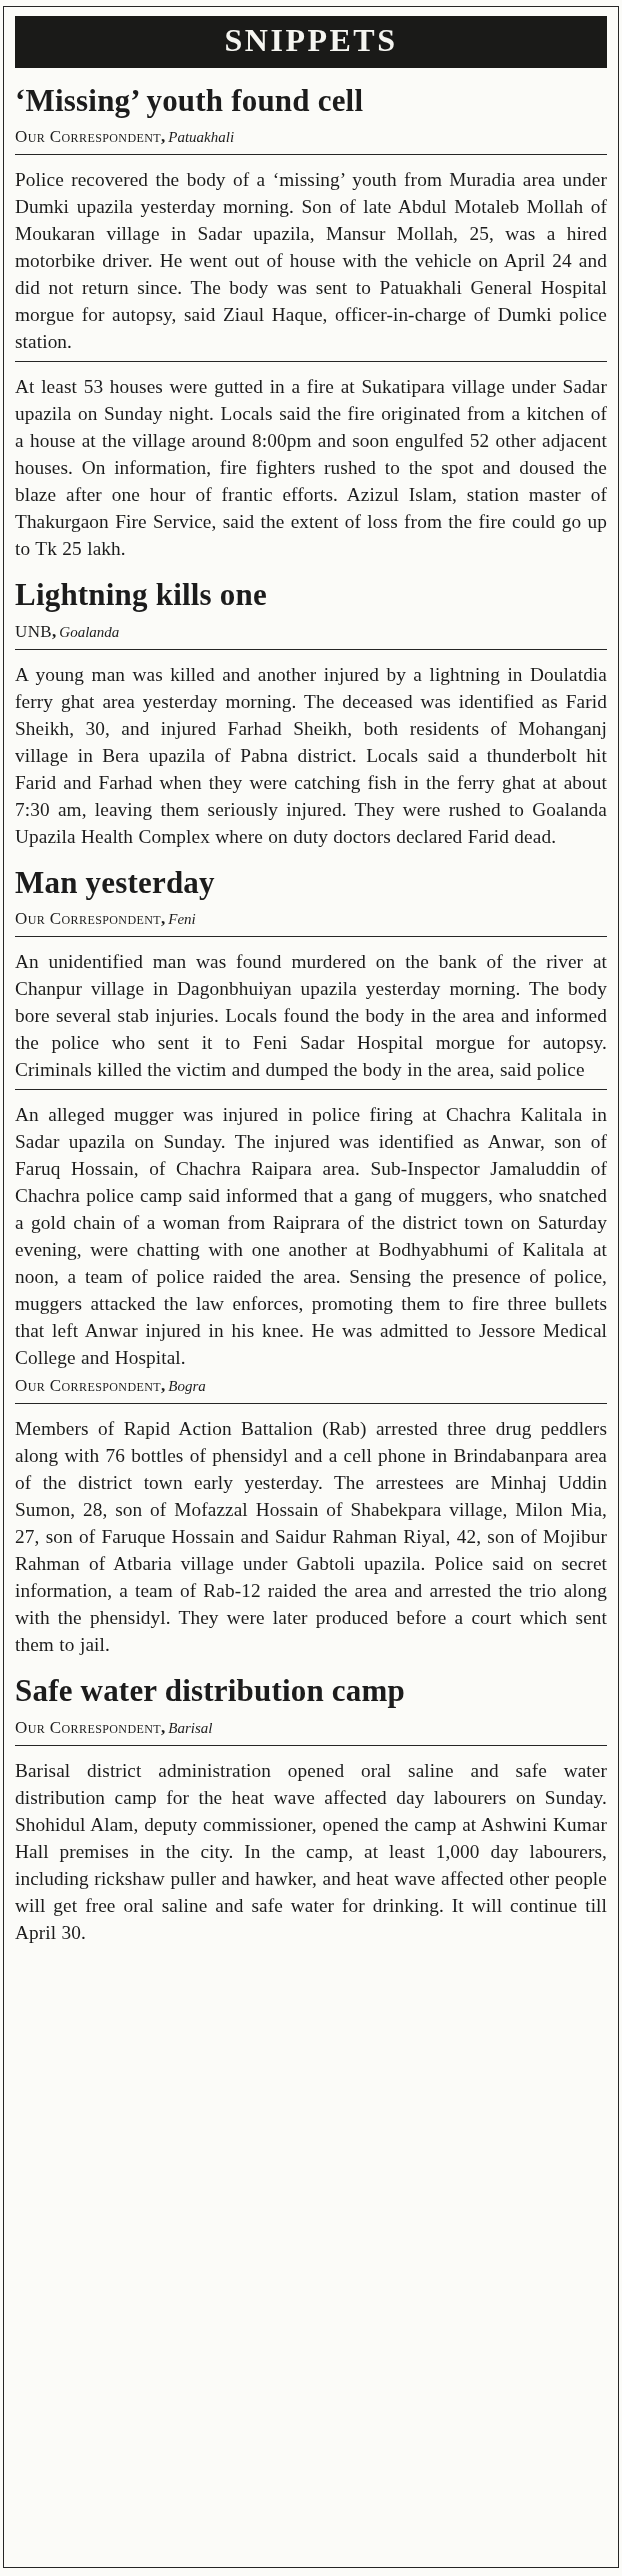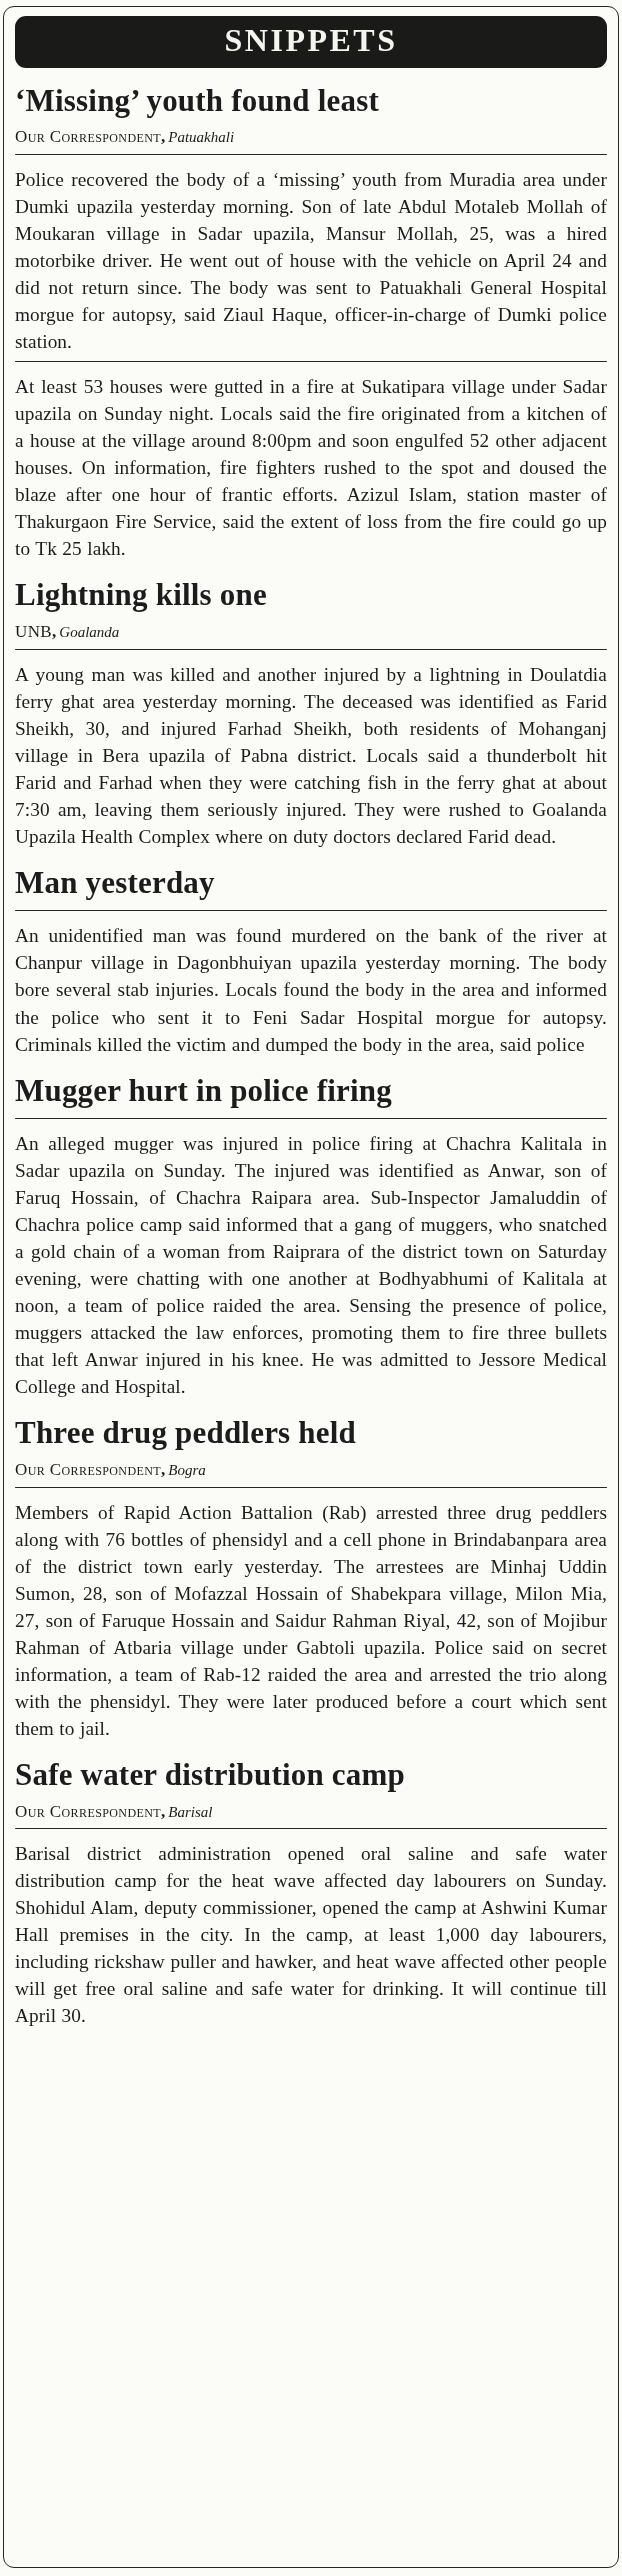--- a/index.html
+++ b/index.html
@@ -1,15 +1,15 @@
 <!DOCTYPE html>
 <html lang="en" style="--paper: #fbfbf8; --ink: #1c1c1c; --header-bg: #1a1a18; --header-fg: #f5f5f0; --rule: #262626;"><head>
 <meta charset="utf-8">
 <style>
-  * { margin: 0; padding: 0; box-sizing: border-box; border-radius: 11px; }
+  * { margin: 0; padding: 0; box-sizing: border-box; }
 
   html, body {
     width: 622px;
     background: var(--paper, #fbfbf8);
     font-family: "Liberation Serif", "DejaVu Serif", serif;
     color: var(--ink, #1c1c1c);
   }
 
   .page {
     width: 616px;
@@ -86,52 +86,51 @@
 </style>
 </head>
 <body>
 
 <div class="page">
   <header class="masthead">
     <h1 class="masthead-title">SNIPPETS</h1>
   </header>
   <main class="articles">
   <article class="article">
-    <h2 class="headline">‘Missing’ youth found least</h2>
+    <h2 class="headline">‘Missing’ youth found cell</h2>
     <div class="byline"><span class="byline-source">Our Correspondent</span><span class="byline-sep">,</span><span class="byline-location">Patuakhali</span></div>
     <hr class="byline-rule">
     <p class="article-body">Police recovered the body of a ‘missing’ youth from Muradia area under Dumki upazila yesterday morning. Son of late Abdul Motaleb Mollah of Moukaran village in Sadar upazila, Mansur Mollah, 25, was a hired motorbike driver. He went out of house with the vehicle on April 24 and did not return since. The body was sent to Patuakhali General Hospital morgue for autopsy, said Ziaul Haque, officer-in-charge of Dumki police station.</p>
   </article>
 
   <article class="article">
     <hr class="byline-rule">
     <p class="article-body">At least 53 houses were gutted in a fire at Sukatipara village under Sadar upazila on Sunday night. Locals said the fire originated from a kitchen of a house at the village around 8:00pm and soon engulfed 52 other adjacent houses. On information, fire fighters rushed to the spot and doused the blaze after one hour of frantic efforts. Azizul Islam, station master of Thakurgaon Fire Service, said the extent of loss from the fire could go up to Tk 25 lakh.</p>
   </article>
 
   <article class="article">
     <h2 class="headline">Lightning kills one</h2>
     <div class="byline"><span class="byline-source">UNB</span><span class="byline-sep">,</span><span class="byline-location">Goalanda</span></div>
     <hr class="byline-rule">
     <p class="article-body">A young man was killed and another injured by a lightning in Doulatdia ferry ghat area yesterday morning. The deceased was identified as Farid Sheikh, 30, and injured Farhad Sheikh, both residents of Mohanganj village in Bera upazila of Pabna district. Locals said a thunderbolt hit Farid and Farhad when they were catching fish in the ferry ghat at about 7:30 am, leaving them seriously injured. They were rushed to Goalanda Upazila Health Complex where on duty doctors declared Farid dead.</p>
   </article>
 
   <article class="article">
     <h2 class="headline">Man yesterday</h2>
+    <div class="byline"><span class="byline-source">Our Correspondent</span><span class="byline-sep">,</span><span class="byline-location">Feni</span></div>
     <hr class="byline-rule">
     <p class="article-body">An unidentified man was found murdered on the bank of the river at Chanpur village in Dagonbhuiyan upazila yesterday morning. The body bore several stab injuries. Locals found the body in the area and informed the police who sent it to Feni Sadar Hospital morgue for autopsy. Criminals killed the victim and dumped the body in the area, said police</p>
   </article>
 
   <article class="article">
-    <h2 class="headline">Mugger hurt in police firing</h2>
     <hr class="byline-rule">
     <p class="article-body">An alleged mugger was injured in police firing at Chachra Kalitala in Sadar upazila on Sunday. The injured was identified as Anwar, son of Faruq Hossain, of Chachra Raipara area. Sub-Inspector Jamaluddin of Chachra police camp said informed that a gang of muggers, who snatched a gold chain of a woman from Raiprara of the district town on Saturday evening, were chatting with one another at Bodhyabhumi of Kalitala at noon, a team of police raided the area. Sensing the presence of police, muggers attacked the law enforces, promoting them to fire three bullets that left Anwar injured in his knee. He was admitted to Jessore Medical College and Hospital.</p>
   </article>
 
   <article class="article">
-    <h2 class="headline">Three drug peddlers held</h2>
     <div class="byline"><span class="byline-source">Our Correspondent</span><span class="byline-sep">,</span><span class="byline-location">Bogra</span></div>
     <hr class="byline-rule">
     <p class="article-body">Members of Rapid Action Battalion (Rab) arrested three drug peddlers along with 76 bottles of phensidyl and a cell phone in Brindabanpara area of the district town early yesterday. The arrestees are Minhaj Uddin Sumon, 28, son of Mofazzal Hossain of Shabekpara village, Milon Mia, 27, son of Faruque Hossain and Saidur Rahman Riyal, 42, son of Mojibur Rahman of Atbaria village under Gabtoli upazila. Police said on secret information, a team of Rab-12 raided the area and arrested the trio along with the phensidyl. They were later produced before a court which sent them to jail.</p>
   </article>
 
   <article class="article">
     <h2 class="headline">Safe water distribution camp</h2>
     <div class="byline"><span class="byline-source">Our Correspondent</span><span class="byline-sep">,</span><span class="byline-location">Barisal</span></div>
     <hr class="byline-rule">
     <p class="article-body">Barisal district administration opened oral saline and safe water distribution camp for the heat wave affected day labourers on Sunday. Shohidul Alam, deputy commissioner, opened the camp at Ashwini Kumar Hall premises in the city. In the camp, at least 1,000 day labourers, including rickshaw puller and hawker, and heat wave affected other people will get free oral saline and safe water for drinking. It will continue till April 30.</p>

